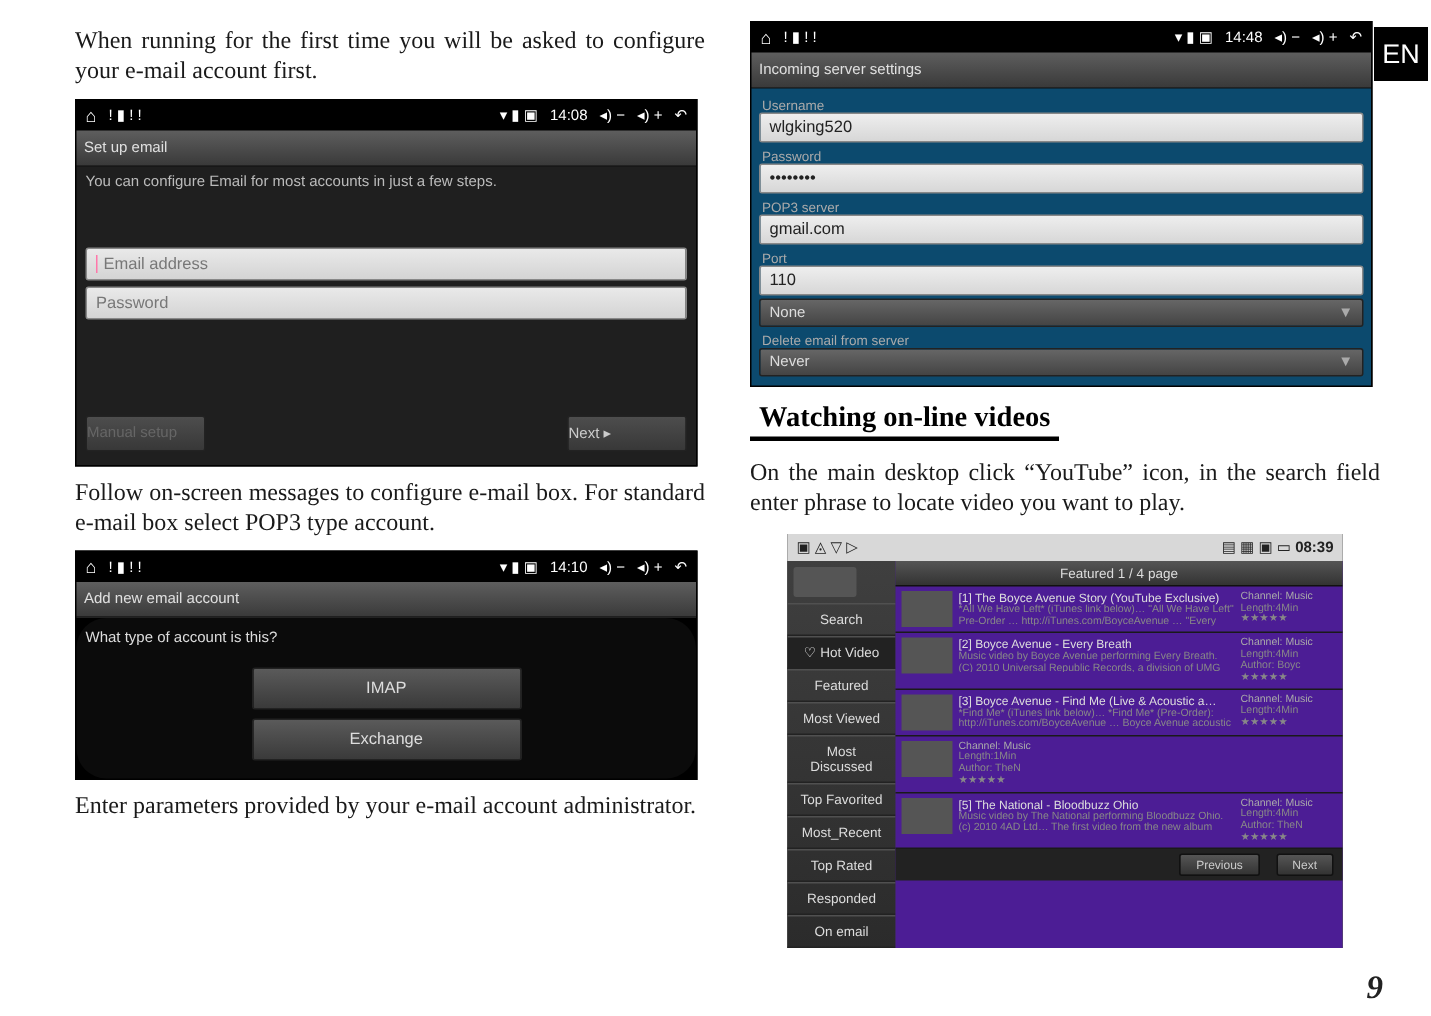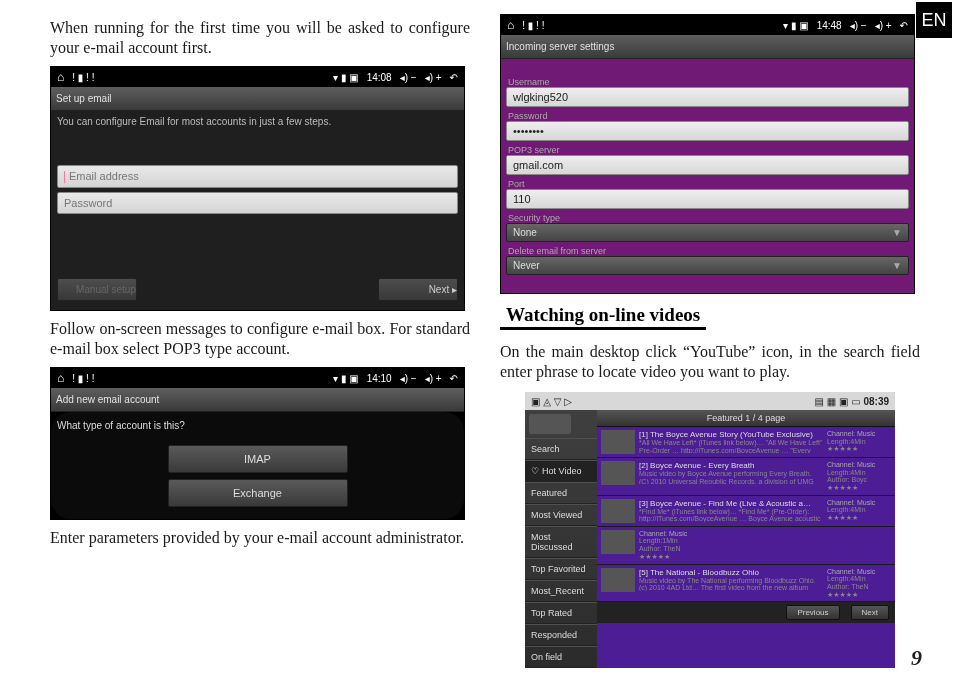--- a/index.html
+++ b/index.html
@@ -20,21 +20,21 @@
   .col { width: 420px; }
   .para {
     font-size: 16px;
     color: #1a1a1a;
     text-align: justify;
     line-height: 1.25;
     margin: 8px 0;
   }
   .lang-tab {
     position: absolute;
-    top: 2px; right: 2px;
+    top: 18px; right: 2px;
     width: 36px; height: 36px;
     background: #000; color: #fff;
     font-family: Arial, sans-serif;
     font-size: 18px;
     display: flex; align-items: center; justify-content: center;
   }
   .page-num {
     position: absolute;
     bottom: 6px; right: 32px;
     font-family: Georgia, serif;
@@ -77,51 +77,51 @@
     font-size: 10px;
     padding: 6px 5px;
     border-bottom: 1px solid #222;
   }
   .dark-body {
     background: #1f1f1f;
     padding: 5px 6px;
     color: #bbb;
     font-size: 10px;
   }
-  .dark-body2 { background:#701a75; padding:16px 5px; }
+  .dark-body2 { background:#0c4a6e; padding:4px 5px; }
   .email-input {
     background: linear-gradient(#e9e9e9,#d4d4d4);
     border: 1px solid #888;
     border-radius: 2px;
     padding: 4px 6px;
     margin-top: 4px;
     color: #777;
     font-size: 11px;
   }
   .email-input.cursor::before { content:""; display:inline-block; border-left:1.5px solid #f7a; height:12px; margin-right:4px; vertical-align:middle;}
   .btm-btns { display:flex; justify-content:space-between; margin-top:60px; padding:4px 0;}
-  .btn-flat { background:linear-gradient(#4d4d4d,#383838); border:1px solid #222; width:80px; text-align:right; font-size:10px; padding:5px 0; border-radius:2px; color:#ccc;}
+  .btn-flat { background:linear-gradient(#4d4d4d,#383838); border:1px solid #222; width:80px; text-align:left; font-size:10px; padding:5px 0; border-radius:2px; color:#ccc;}
   .btn-flat.disabled { color:#666;}
   .acct-body { background:#0b0b0b; padding:6px;border-radius:20px; }
   .acct-q { color:#ddd; font-size:10px; padding:2px 0 8px 0;}
   .acct-btn { width:180px; margin:6px auto; background:linear-gradient(#5a5a5a,#3a3a3a); border:1px solid #222; text-align:center; color:#ddd; font-size:11px; padding:7px 0; border-radius:2px;}
   .srv-lbl { color:#aaa; font-size:9px; padding: 2px 0 0 2px;}
   .srv-input { background:linear-gradient(#eee,#d7d7d7); border:1px solid #888; border-radius:2px; color:#222; font-size:11px; padding:3px 6px; margin-bottom:2px;}
   .srv-select { background:linear-gradient(#666,#444); border:1px solid #222; border-radius:2px; color:#ddd; font-size:10px; padding:3px 6px; margin-bottom:2px; display:flex; justify-content:space-between; align-items:center;}
   .sel-arrow { color:#aaa; font-size:10px;}
 
   
   .yt {
     width: 370px; margin: 10px auto 0 auto;
     background:#000;
     font-family: Arial, sans-serif;
   }
   .yt-top { background:#d8d8d8; height:18px; display:flex; justify-content:space-between; align-items:center; padding:0 6px; font-size:10px; color:#222;}
   .yt-body { display:flex; background:#383838;}
-  .yt-side { width:72px; background:linear-gradient(#3f3f3f,#2b2b2b);}
+  .yt-side { width:72px; background:linear-gradient(#3f3f3f,#2b2b2b);text-align:center;}
   .yt-tab { color:#ddd; font-size:9px; padding:5px 6px; border-bottom:1px solid #222; border-top:1px solid #505050;}
   .yt-tab.active { background:#222;}
   .yt-tab .heart { color:#fff; margin-right:3px;}
   .yt-main { flex:1; background:#4c1d95;}
   .yt-hdr { background:linear-gradient(#555,#333); text-align:center; color:#ddd; font-size:9px; padding:3px 0; border-bottom:1px solid #111;}
   .yt-row { display:flex; gap:4px; padding:3px 4px; border-bottom:1px solid #1a1a1a;}
   .yt-thumb { width:34px; height:24px; background:#555; flex:none; display:flex; align-items:center; justify-content:center; color:#ccc; font-size:9px;}
   .yt-info { flex:1; overflow:hidden;}
   .yt-title { color:#ddd; font-size:8px; white-space:nowrap; overflow:hidden; text-overflow:ellipsis;}
   .yt-desc { color:#888; font-size:7px; line-height:1.1; overflow:hidden; max-height:14px;}
@@ -215,21 +215,20 @@
       <div class="titlebar">Incoming server settings</div>
       <div class="dark-body2">
         <div class="srv-lbl">Username</div>
         <div class="srv-input">wlgking520</div>
         <div class="srv-lbl">Password</div>
         <div class="srv-input">••••••••</div>
         <div class="srv-lbl">POP3 server</div>
         <div class="srv-input">gmail.com</div>
         <div class="srv-lbl">Port</div>
         <div class="srv-input">110</div>
-        <div class="srv-lbl">Security type</div>
         <div class="srv-select">
           <span>None</span>
           <span class="sel-arrow">▼</span>
         </div>
         <div class="srv-lbl">Delete email from server</div>
         <div class="srv-select">
           <span>Never</span>
           <span class="sel-arrow">▼</span>
         </div>
       </div>
@@ -249,21 +248,21 @@
           <div class="yt-logo"></div>
           <div class="yt-tab">Search</div>
           <div class="yt-tab active"><span class="heart">♡</span><span>Hot Video</span></div>
           <div class="yt-tab">Featured</div>
           <div class="yt-tab">Most Viewed</div>
           <div class="yt-tab">Most Discussed</div>
           <div class="yt-tab">Top Favorited</div>
           <div class="yt-tab">Most_Recent</div>
           <div class="yt-tab">Top Rated</div>
           <div class="yt-tab">Responded</div>
-          <div class="yt-tab">On field</div>
+          <div class="yt-tab">On email</div>
         </div>
         <div class="yt-main">
           <div class="yt-hdr">Featured 1 / 4 page</div>
           <div id="yt-rows">
               <div class="yt-row">
                 <div class="yt-thumb"></div>
                 <div class="yt-info">
                   <div class="yt-title">[1] The Boyce Avenue Story (YouTube Exclusive)</div>
                   <div class="yt-desc">*All We Have Left* (iTunes link below)…  "All We Have Left" Pre-Order … http://iTunes.com/BoyceAvenue … "Every Breath"</div>
                 </div>

